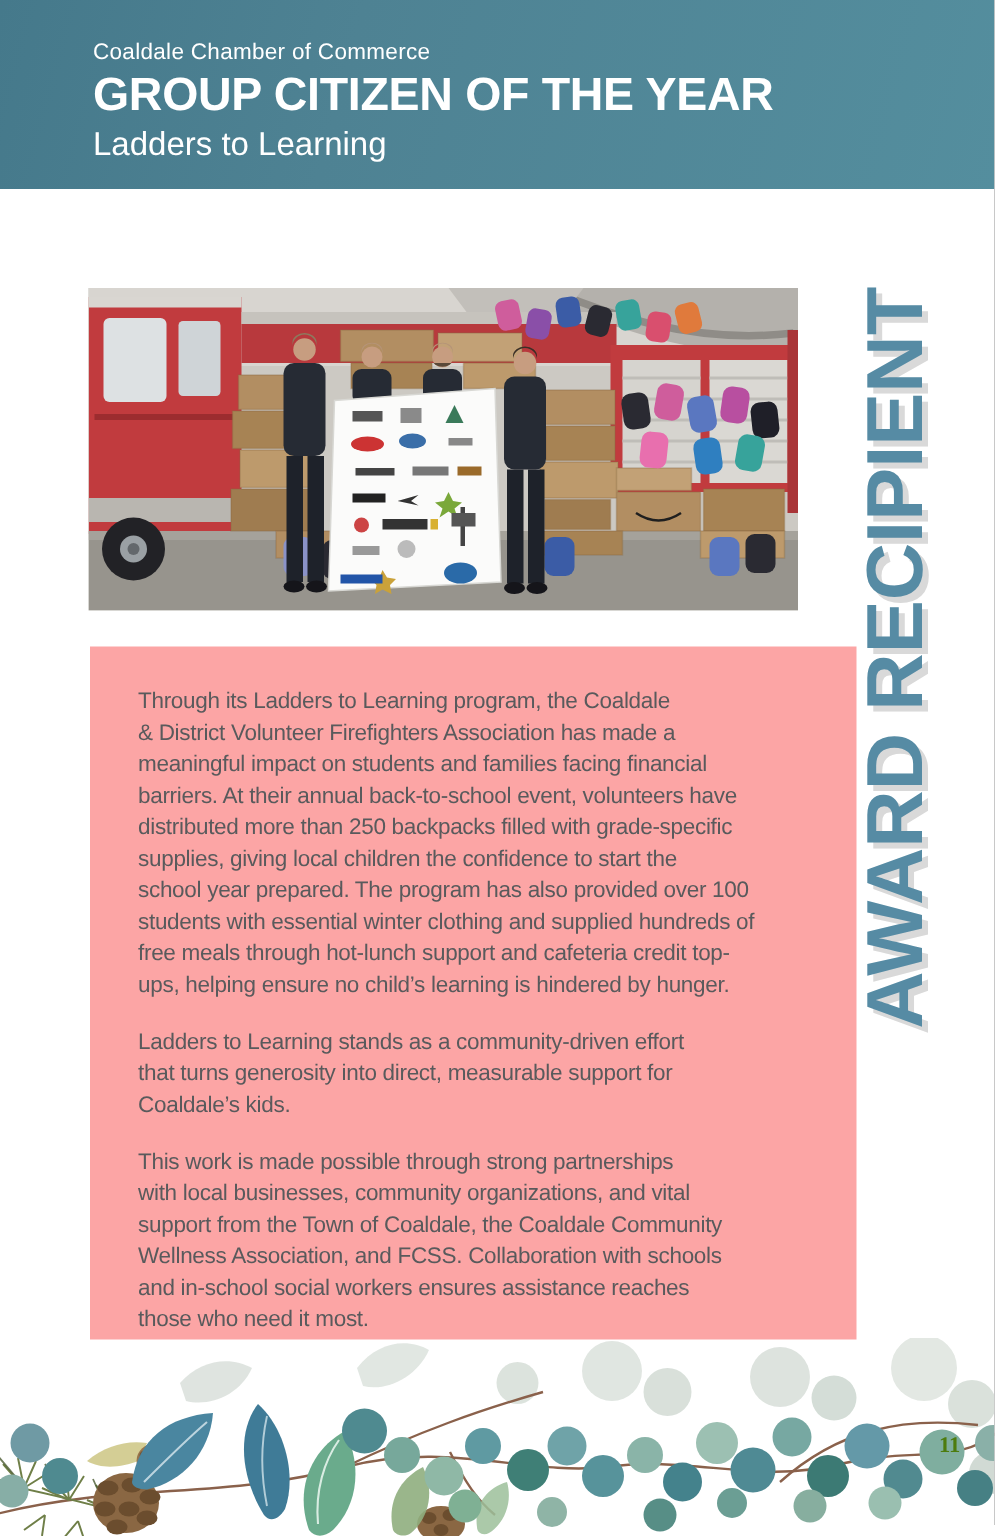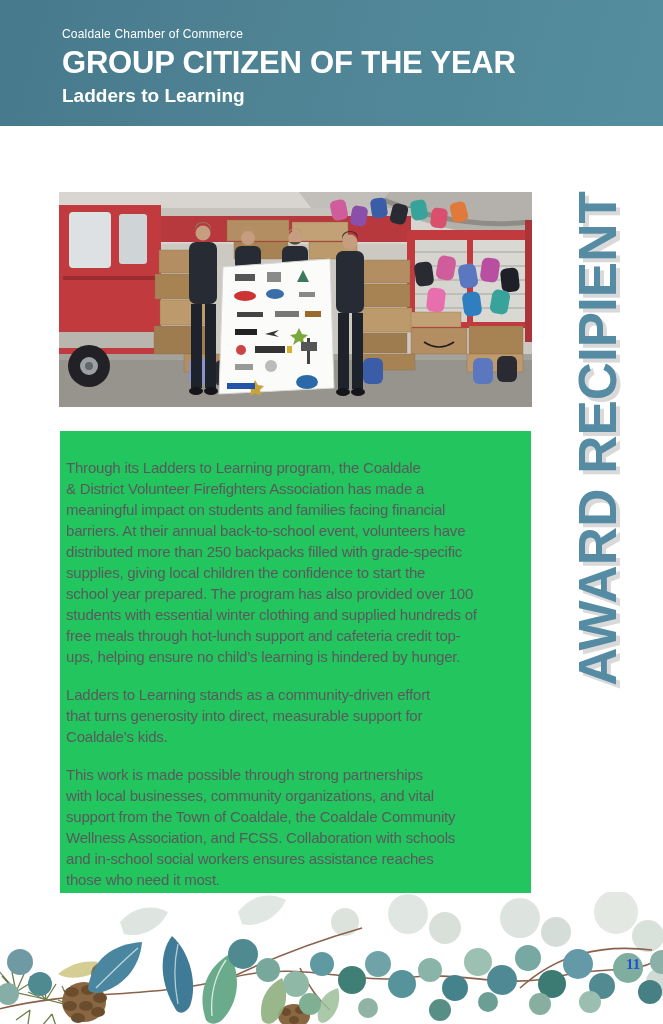--- a/index.html
+++ b/index.html
@@ -8,54 +8,54 @@
     margin:0 auto;overflow:hidden;
     font-family:"Liberation Sans","DejaVu Sans",sans-serif;
   }
   
   .banner{
     position:absolute;top:0;left:0;width:663px;height:126px;
     background:linear-gradient(105deg,#45798b 0%,#528ب 0%,#4e8293 35%,#548e9e 100%);
     background:linear-gradient(105deg,#45798b 0%,#4e8293 35%,#548e9e 100%);
     color:#ffffff;box-sizing:border-box;padding:26px 0 0 62px;
   }
-  .banner .eyebrow{font-size:12px;line-height:17px;letter-spacing:.2px;font-weight:400;}
+  .banner .eyebrow{font-size:15px;line-height:17px;letter-spacing:.2px;font-weight:400;}
   .banner .title{font-size:31px;line-height:26px;font-weight:700;letter-spacing:-.2px;margin-top:7px;}
-  .banner .subtitle{font-size:19px;line-height:21px;font-weight:700;margin-top:9px;}
+  .banner .subtitle{font-size:22px;line-height:21px;font-weight:400;margin-top:9px;}
   
   .photo{
     position:absolute;left:59px;top:192px;width:473px;height:215px;margin:0;
     overflow:hidden;background:#ccc9c3;
   }
   .photo svg{display:block;}
   
   .award-label{
     position:absolute;left:553px;top:184px;width:88px;height:508px;
     display:flex;align-items:center;justify-content:center;pointer-events:none;
   }
   .award-label span{
     transform:rotate(-90deg);white-space:nowrap;
     font-size:53px;font-weight:700;letter-spacing:0;
     color:#568ba4;text-shadow:-4px 4px 0 #d9d9d9;
   }
   
   .article-panel{
-    position:absolute;left:60px;top:431px;width:471px;height:462px;
-    background:#22c55e;box-sizing:border-box;padding:26px 16px 0 6px;
+    position:absolute;left:60px;top:431px;width:511px;height:462px;
+    background:#fca5a5;box-sizing:border-box;padding:26px 16px 0 32px;
   }
   .article-panel p{
     margin:0 0 17px 0;white-space:pre-line;
     font-size:15px;line-height:21px;letter-spacing:-.2px;color:#595a5c;
   }
   
   .garland{position:absolute;left:0;bottom:0;width:663px;height:132px;}
   .page-number{
     position:absolute;left:626px;top:956px;z-index:5;
     font-family:"Liberation Serif","DejaVu Serif",serif;
-    font-size:15px;font-weight:700;color:#1d4ed8;
+    font-size:15px;font-weight:700;color:#4d7c0f;
   }
 </style>
 </head>
 <body>
 
 <div class="page">
 
   <header class="banner">
     <div class="eyebrow">Coaldale Chamber of Commerce</div>
     <div class="title">GROUP CITIZEN OF THE YEAR</div>

